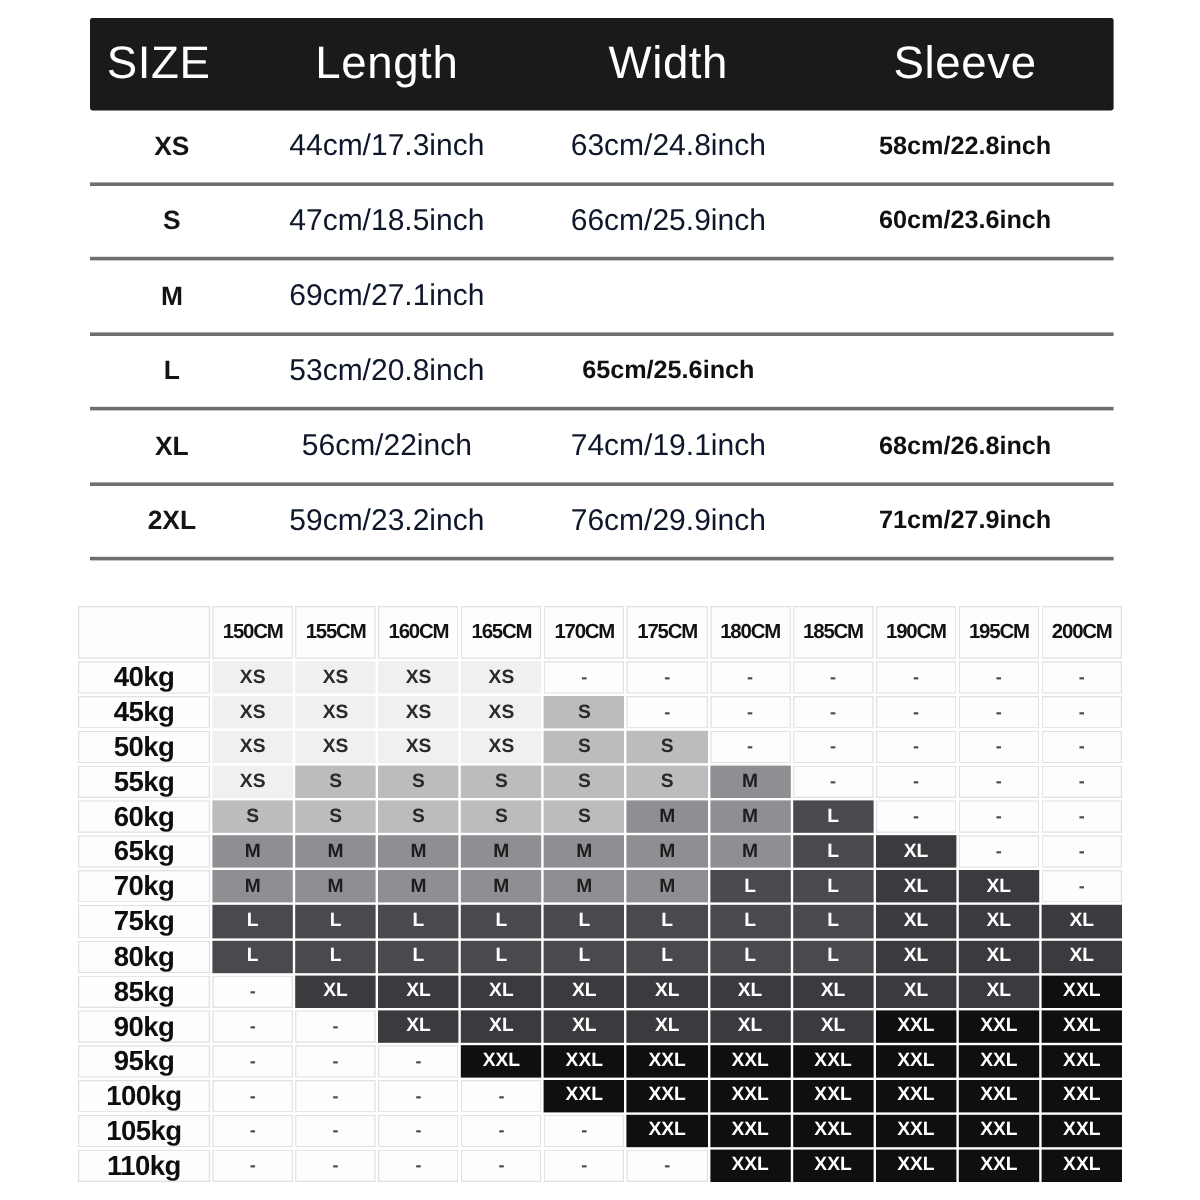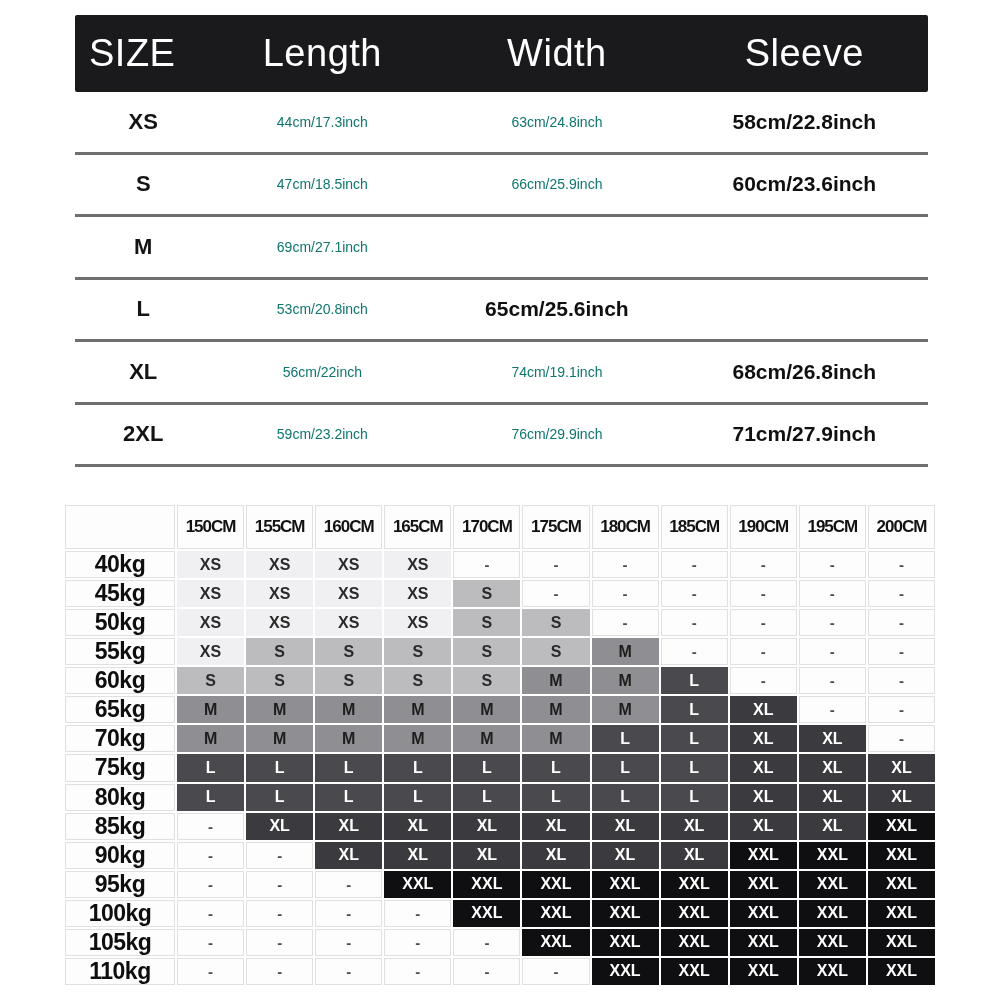--- a/index.html
+++ b/index.html
@@ -14,21 +14,21 @@
     height:77px;border-radius:2px;color:#fff;font-size:38px;letter-spacing:.5px;
   }
   .st-header .st-cell{text-align:center;}
   .st-header .st-first{text-align:left;padding-left:14px;}
   .st-row{
     display:grid;grid-template-columns:16% 26% 29% 29%;align-items:center;
     height:59.5px;border-bottom:3px solid #6f6f6f;
   }
   .st-cell{text-align:center;white-space:nowrap;}
   .st-size{font-weight:bold;font-size:22px;color:#141414;}
-  .st-val{font-size:14px;color:#0f766e;}
+  .st-val{font-size:25px;color:#0f172a;}
   .st-sleeve{font-weight:bold;font-size:21px;color:#101010;}
   
   .fit-matrix{
     position:absolute;left:65px;top:505px;width:870px;height:480px;
     display:grid;grid-template-columns:110px repeat(11,1fr);
     grid-template-rows:44px repeat(15,1fr);gap:2px;background:#fff;text-align:right;
   }
   .fm-cell{
     display:flex;align-items:center;justify-content:center;
     font-weight:bold;white-space:nowrap;

